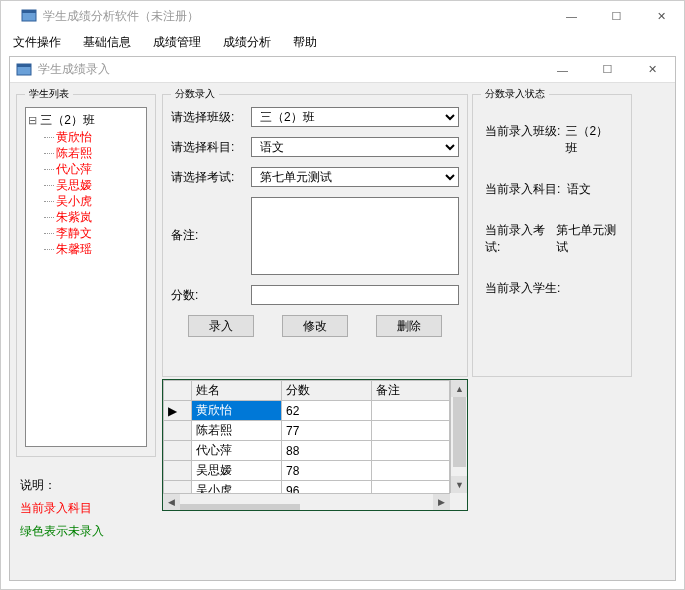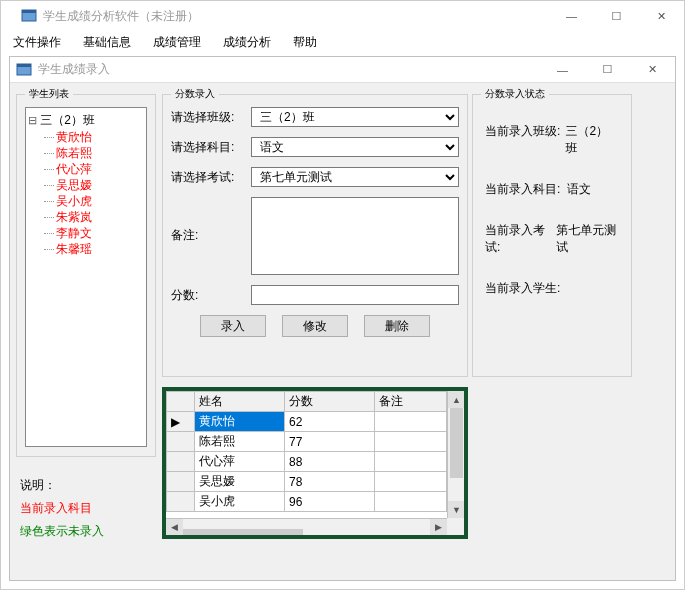--- a/index.html
+++ b/index.html
@@ -121,40 +121,40 @@
   .row textarea {
     flex: 1;
     height: 78px;
     border: 1px solid #7a7a7a;
     resize: none;
     font-size: 12px;
   }
   .btn-row {
     display: flex;
     justify-content: center;
-    gap: 16px;
+    gap: 28px;
     margin-top: 4px;
   }
   .btn-row button {
     width: 66px;
     height: 22px;
     background: #e1e1e1;
     border: 1px solid #adadad;
     font-size: 12px;
   }
   .status-box {
     left: 462px; top: 4px; width: 160px; height: 290px;
   }
   .status-row { display:flex; margin: 16px 4px 24px 4px; }
   .status-row .lbl { width: 82px; }
   .grid-wrap {
     position: absolute;
-    left: 152px; top: 304px;
-    width: 306px; height: 152px;
-    border: 4px solid #14532d;
+    left: 152px; top: 296px;
+    width: 306px; height: 132px;
+    border: 1px solid #14532d;
     background: #a9a9a9;
     overflow: hidden;
   }
   .grid-scroll {
     position:absolute;
     left:0; top:0; right:17px; bottom:17px;
     background:#fff;
     overflow:hidden;
   }
   table.grid {

